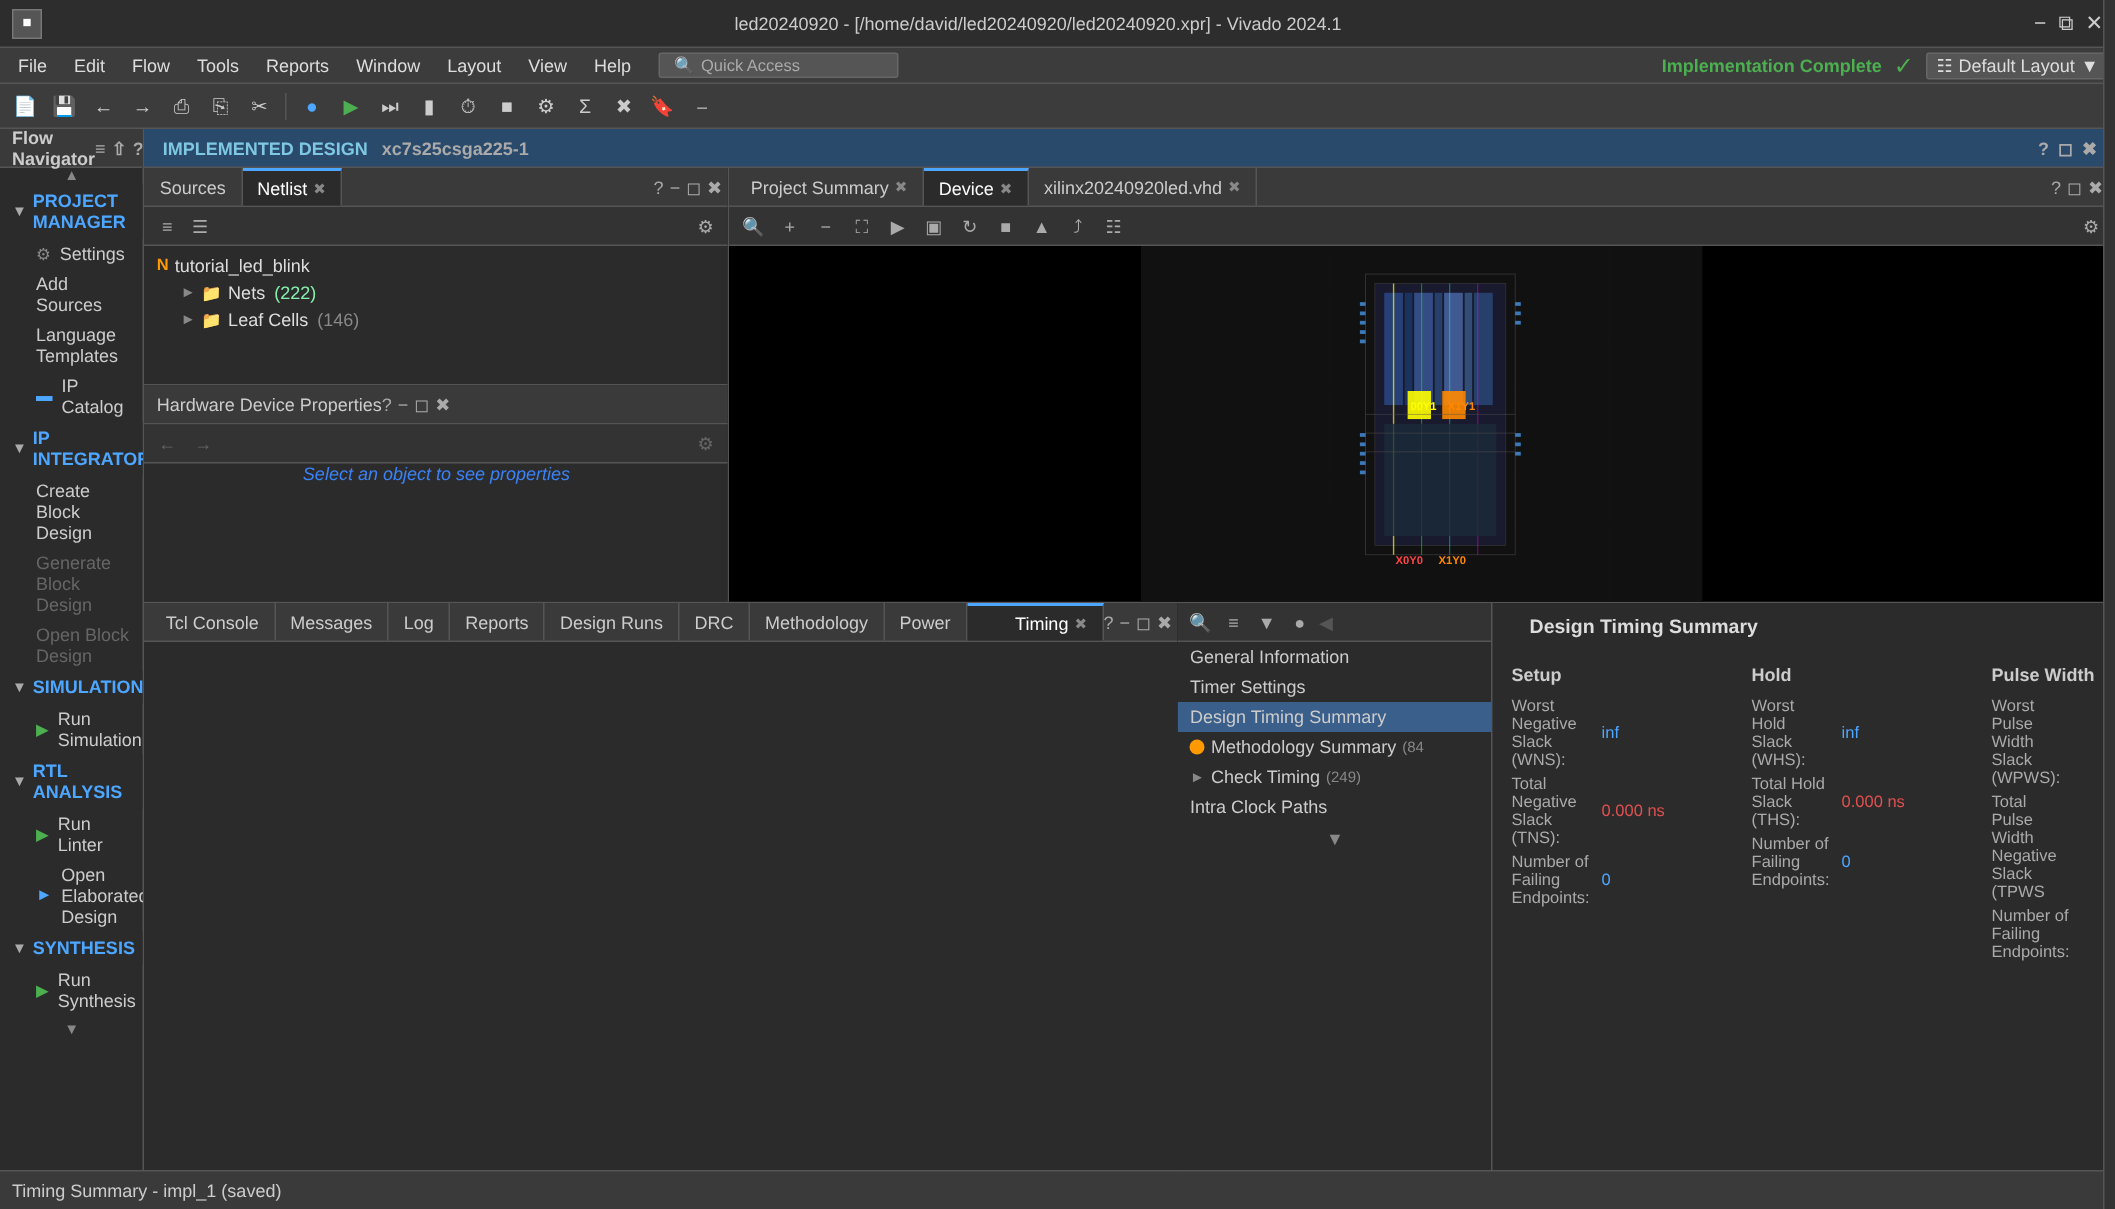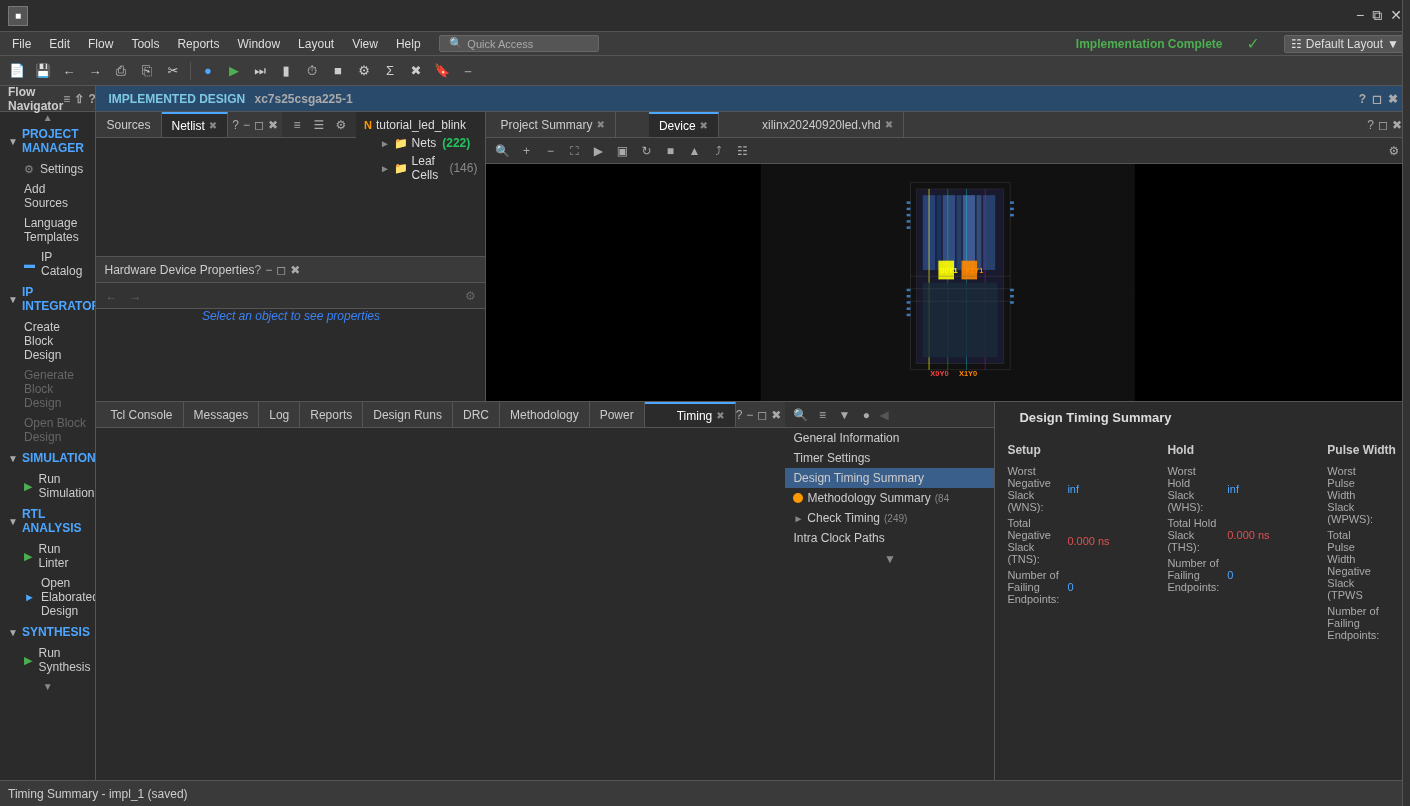--- a/index.html
+++ b/index.html
@@ -45,21 +45,21 @@
       border-radius: 2px;
       padding: 1px 6px;
       color: #aaa;
       width: 160px;
     }
     .quick-access span { margin-left: 4px; font-size: 11px; }
     .status-bar-right {
       margin-left: auto;
       display: flex;
       align-items: center;
-      gap: 24px;
+      gap: 8px;
     }
     .impl-complete { color: #4CAF50; font-weight: bold; }
     .layout-selector {
       background: #555;
       border: 1px solid #666;
       color: #ddd;
       padding: 1px 6px;
       border-radius: 2px;
       display: flex;
       align-items: center;
@@ -265,21 +265,20 @@
       background: #1e1e1e;
       display: flex;
       flex-direction: column;
     }
     .device-tabs {
       display: flex;
       background: #3a3a3a;
       border-bottom: 1px solid #555;
       height: 26px;
       padding: 0 4px;
-      gap: 33px;
     }
     .device-tab {
       padding: 3px 10px;
       cursor: pointer;
       color: #ccc;
       border-right: 1px solid #555;
       height: 100%;
       display: flex;
       align-items: center;
       gap: 4px;
@@ -438,20 +437,21 @@
     ::-webkit-scrollbar-track { background: #2b2b2b; }
     ::-webkit-scrollbar-thumb { background: #555; border-radius: 4px; }
   </style>
 </head>
 <body>
 
 <div id="titlebar">
   <div style="width:20px;height:20px;background:#555;border:1px solid #777;display:flex;align-items:center;justify-content:center;color:#fff;font-weight:bold;font-size:10px;">
     ■
   </div>
+  <div class="title">led20240920 - [/home/david/led20240920/led20240920.xpr] - Vivado 2024.1</div>
   <div class="win-controls">
     <span class="win-btn">−</span>
     <span class="win-btn">⧉</span>
     <span class="win-btn">✕</span>
   </div>
 </div>
 
 <div id="menubar">
   <span class="menu-item">File</span>
   <span class="menu-item">Edit</span>
@@ -594,21 +594,21 @@
         <span>?</span>
         <span>◻</span>
         <span>✖</span>
       </div>
     </div>
 
     <div id="top-panels">
 
       <div style="width:390px;display:flex;flex-direction:column;border-right:1px solid #555;">
 
-        <div style="flex:1;display:flex;background:#2b2b2b;border-bottom:1px solid #555;">
+        <div style="flex:1;display:flex;flex-direction:column;background:#2b2b2b;border-bottom:1px solid #555;">
           <div class="panel-tabs">
             <div class="panel-tab">
               <span>Sources</span>
             </div>
             <div class="panel-tab active">
               <span>Netlist</span>
               <span style="margin-left:4px;color:#888;font-size:10px;">✖</span>
             </div>
             <div style="margin-left:auto;display:flex;gap:4px;padding:0 4px;color:#aaa;align-items:center;">
               <span>?</span>
@@ -626,21 +626,21 @@
           </div>
           <div class="panel-content">
             <div class="tree-item">
               <span class="tree-icon netlist">N</span>
               <span class="tree-label">tutorial_led_blink</span>
             </div>
             <div class="tree-item" style="padding-left:20px;">
               <span class="tree-arrow">►</span>
               <span class="tree-icon folder">📁</span>
               <span class="tree-label">Nets</span>
-              <span style="color:#22c55e;margin-left:2px;font-weight:bold;">(222)</span>
+              <span style="color:#86efac;margin-left:2px;">(222)</span>
             </div>
             <div class="tree-item" style="padding-left:20px;">
               <span class="tree-arrow">►</span>
               <span class="tree-icon folder">📁</span>
               <span class="tree-label">Leaf Cells</span>
               <span style="color:#888;margin-left:2px;">(146)</span>
             </div>
           </div>
         </div>
 

